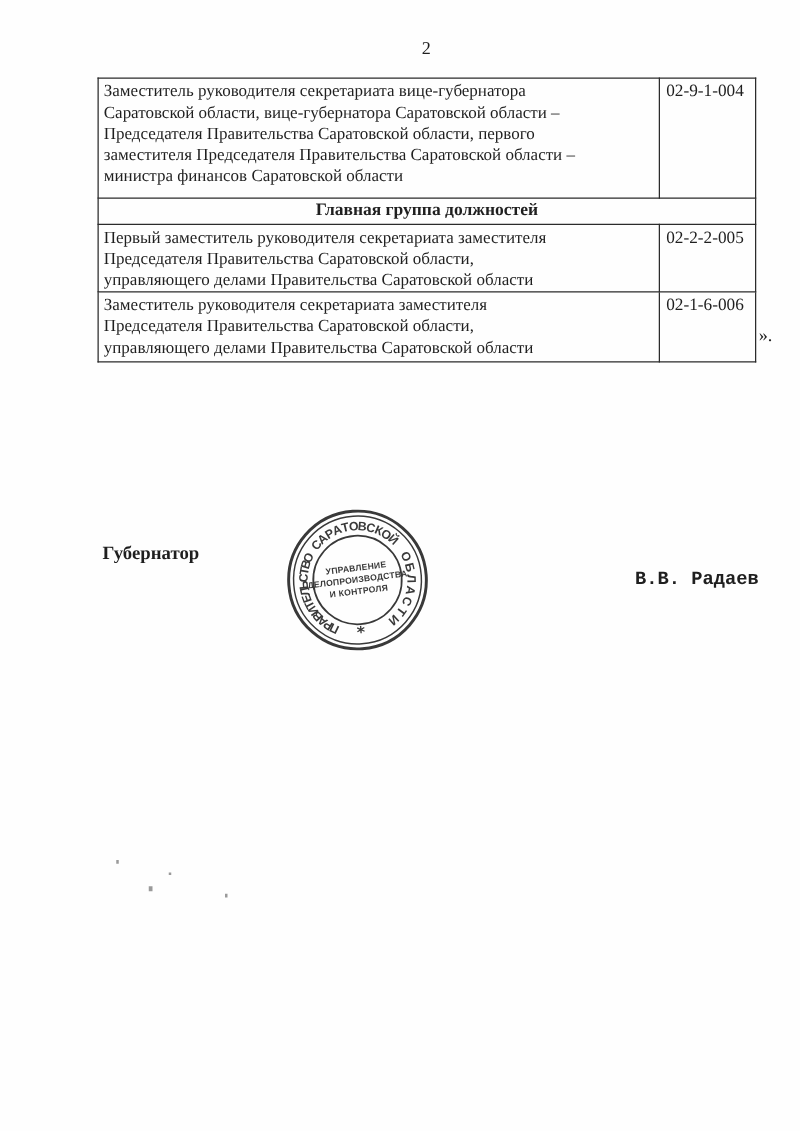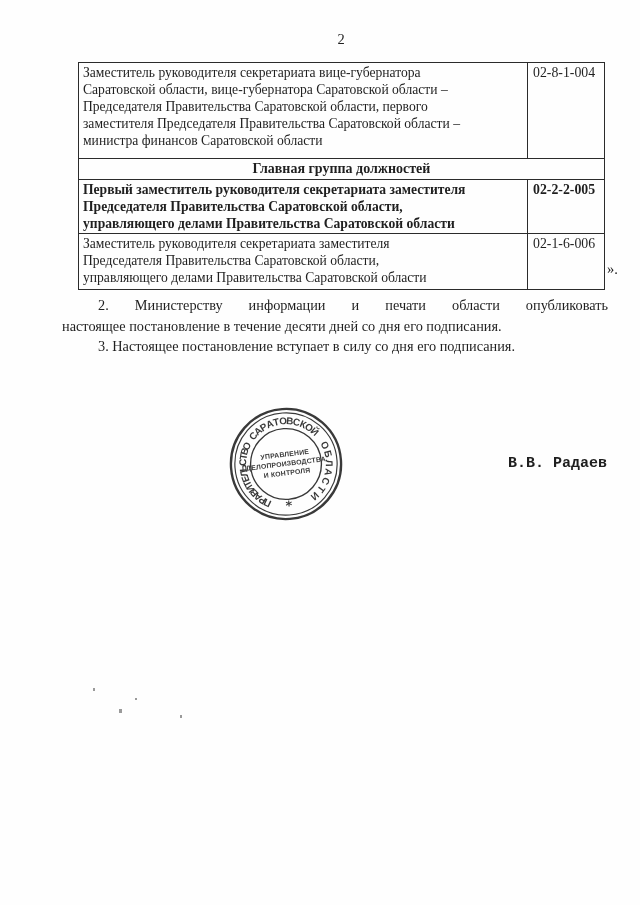--- a/index.html
+++ b/index.html
@@ -26,21 +26,21 @@
     padding:1px 3px 1px 4px;
   }
   .doc-table col.c-pos{width:449px;}
   .doc-table col.c-code{width:77px;}
   td.pos-cell{white-space:pre-line;}
   td.code-cell{text-align:left;padding-left:5px;font-size:13.8px;}
   td.group-header{
     text-align:center;font-weight:bold;font-size:14px;
     line-height:18px;padding:1px 2px;white-space:nowrap;
   }
-  tr.r1{height:96px;} tr.r2{height:20px;margin-left:14px;} tr.r3{height:49px;font-weight:bold;} tr.r4{height:56px;margin-left:37px;}
+  tr.r1{height:96px;} tr.r2{height:20px;margin-left:14px;} tr.r3{height:49px;} tr.r4{height:56px;margin-left:37px;}
   .closing-quote{
     position:absolute;left:607px;top:261px;font-size:14.5px;
   }
   .body-text{
     position:absolute;left:62px;top:295px;width:546px;
     font-size:14.3px;line-height:20.5px;
   }
   .line-justify{
     padding-left:36px;
     text-align:justify;
@@ -91,21 +91,21 @@
         <col class="c-pos">
         <col class="c-code">
       </colgroup>
     <tbody>
       <tr class="r1">
         <td class="pos-cell">Заместитель руководителя секретариата вице-губернатора
 Саратовской области, вице-губернатора Саратовской области –
 Председателя Правительства Саратовской области, первого
 заместителя Председателя Правительства Саратовской области –
 министра финансов Саратовской области</td>
-        <td class="code-cell">02-8-1-004</td>
+        <td class="code-cell">02-9-1-004</td>
       </tr>
       <tr class="r2">
         <td class="group-header" colspan="2">Главная группа должностей</td>
       </tr>
       <tr class="r3">
         <td class="pos-cell">Первый заместитель руководителя секретариата заместителя
 Председателя Правительства Саратовской области,
 управляющего делами Правительства Саратовской области</td>
         <td class="code-cell">02-2-2-005</td>
       </tr>
@@ -113,27 +113,23 @@
         <td class="pos-cell">Заместитель руководителя секретариата заместителя
 Председателя Правительства Саратовской области,
 управляющего делами Правительства Саратовской области</td>
         <td class="code-cell">02-1-6-006</td>
       </tr>
     </tbody>
   </table>
 
   <div class="closing-quote">».</div>
 
-  <div class="body-text">
-    <div class="line-justify">2. Министерству информации и печати области опубликовать</div>
-    <div class="line-plain">настоящее постановление в течение десяти дней со дня его подписания.</div>
-    <div class="line-indent">3. Настоящее постановление вступает в силу со дня его подписания.</div>
-  </div>
 
   <div class="sig-title">
+    <div>Губернатор</div>
   </div>
 
   <div class="sig-name">В.В. Радаев</div>
 
   <svg class="seal" viewBox="0 0 120 120" xmlns="http://www.w3.org/2000/svg">
     <g transform="rotate(-4 60 60)">
       <circle cx="60" cy="60" r="56" stroke-width="2.4"></circle>
       <circle cx="60" cy="60" r="52" stroke-width="1.2"></circle>
       <circle cx="60" cy="60" r="36" stroke-width="1.4"></circle>
       <g>

